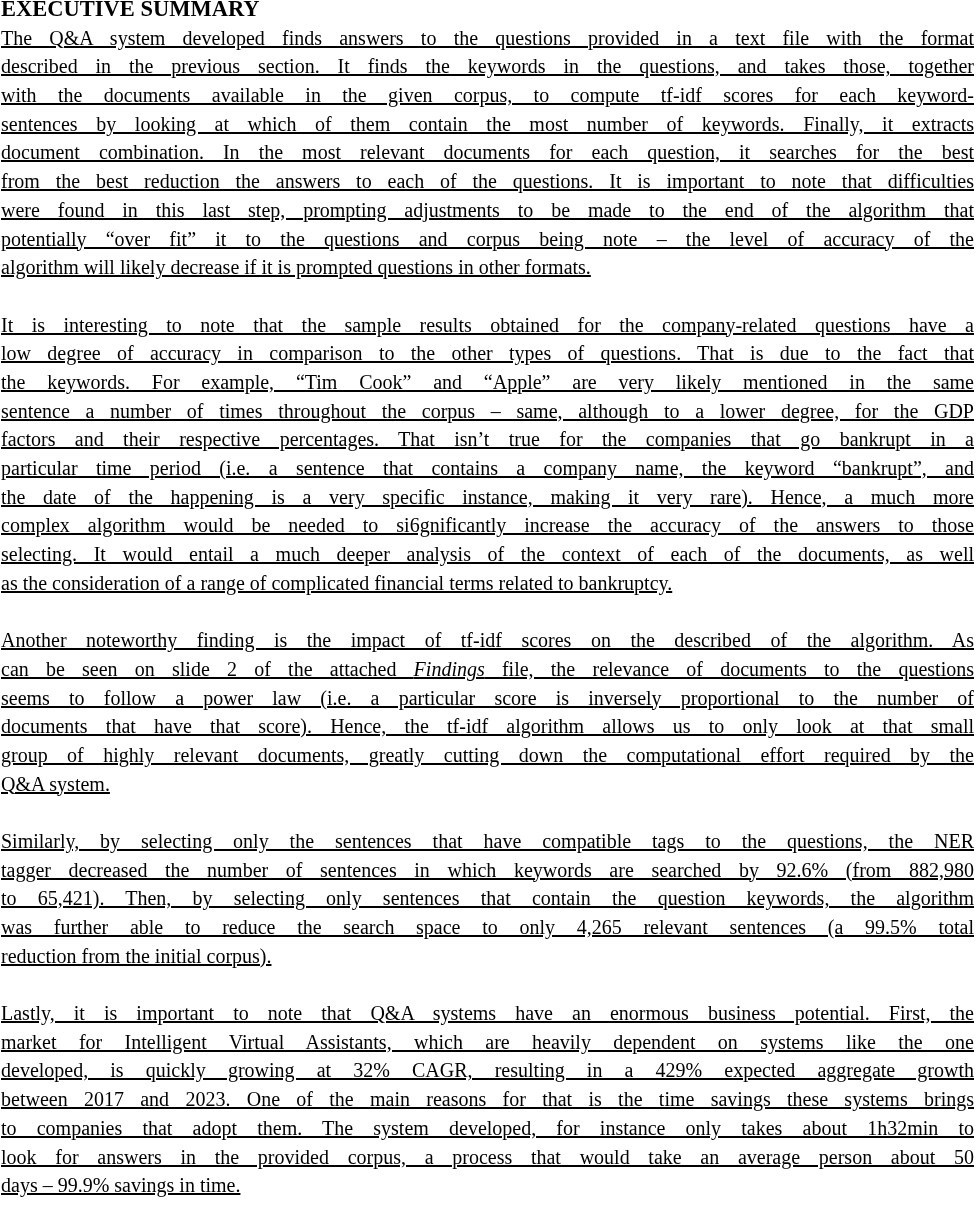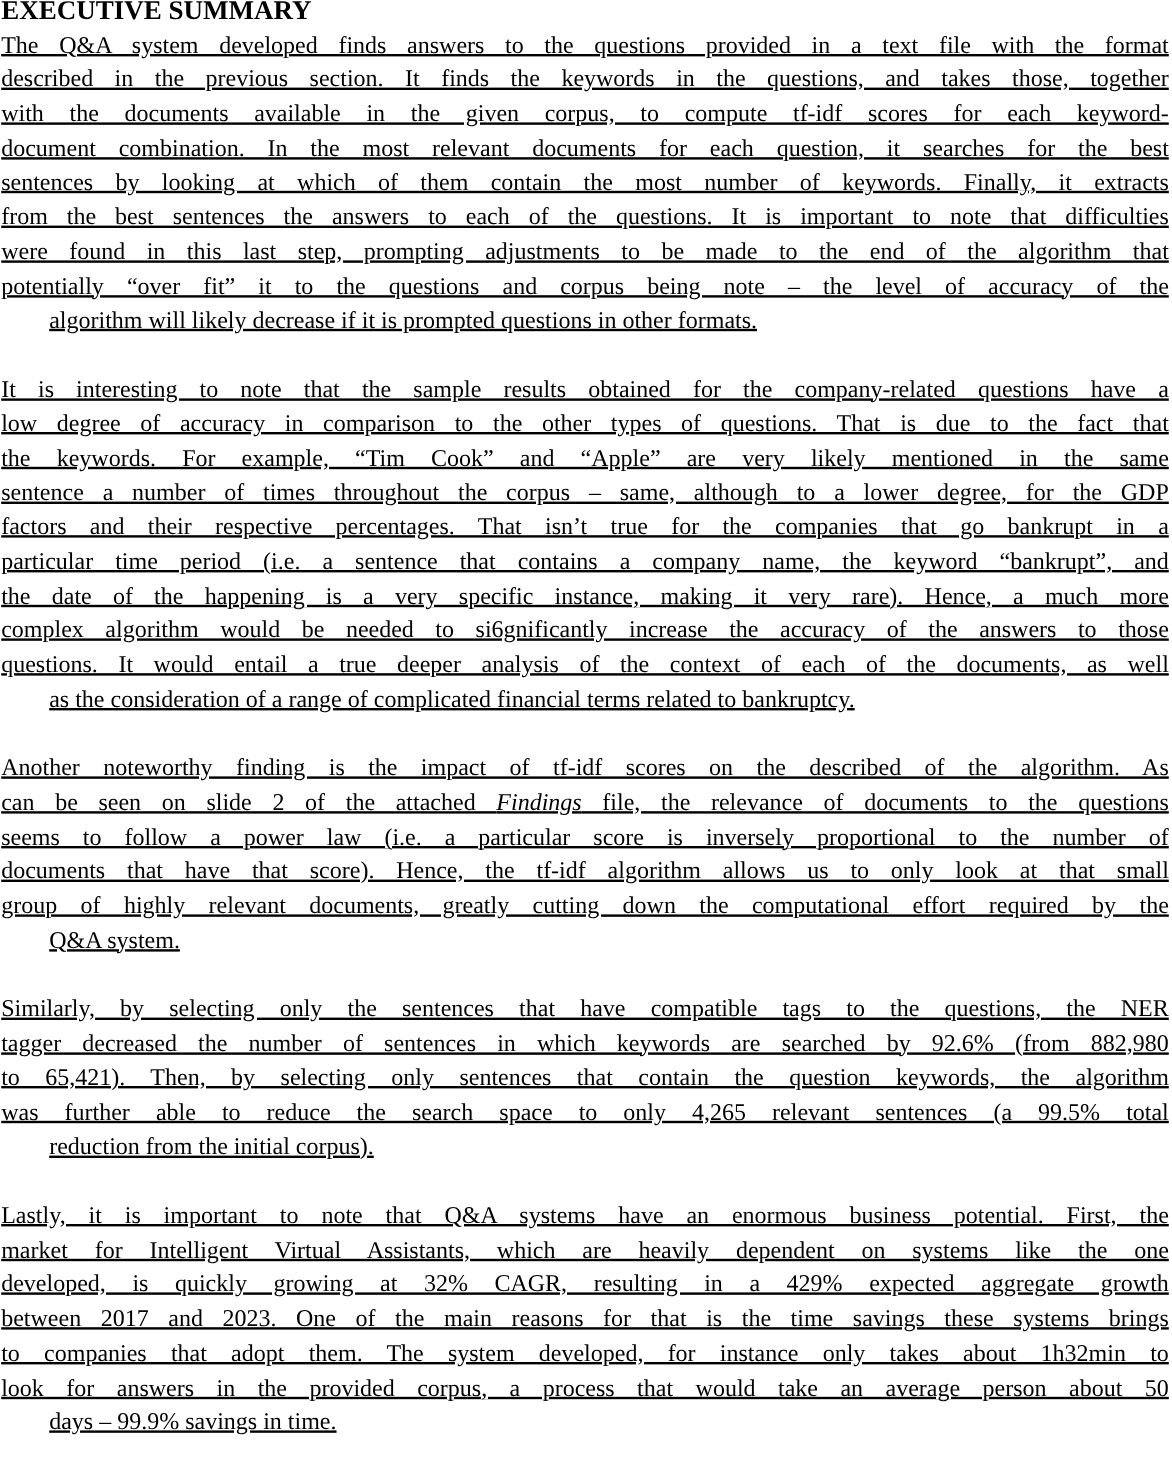--- a/index.html
+++ b/index.html
@@ -39,52 +39,51 @@
     height: 28.7px;
     white-space: nowrap;
     text-align: justify;
     text-align-last: justify;
     overflow: visible;
     text-decoration: underline;
   }
   .line.last {
     text-align: center;
     text-align-last: left;
-    margin-left: 40px;
   }
   .italic { font-style: italic; }
 </style>
 </head>
 <body>
 
 <div class="page">
   <h1 class="heading">EXECUTIVE SUMMARY</h1>
 
   <div class="para">
     <span class="line">The Q&amp;A system developed finds answers to the questions provided in a text file with the format</span>
     <span class="line">described in the previous section. It finds the keywords in the questions, and takes those, together</span>
     <span class="line">with the documents available in the given corpus, to compute tf-idf scores for each keyword-</span>
+    <span class="line">sentences by looking at which of them contain the most number of keywords. Finally, it extracts</span>
     <span class="line">document combination. In the most relevant documents for each question, it searches for the best</span>
-    <span class="line">sentences by looking at which of them contain the most number of keywords. Finally, it extracts</span>
-    <span class="line">from the best sentences the answers to each of the questions. It is important to note that difficulties</span>
+    <span class="line">from the best reduction the answers to each of the questions. It is important to note that difficulties</span>
     <span class="line">were found in this last step, prompting adjustments to be made to the end of the algorithm that</span>
     <span class="line">potentially “over fit” it to the questions and corpus being note – the level of accuracy of the</span>
     <span class="line last">algorithm will likely decrease if it is prompted questions in other formats.</span>
   </div>
 
   <div class="para">
     <span class="line">It is interesting to note that the sample results obtained for the company-related questions have a</span>
     <span class="line">low degree of accuracy in comparison to the other types of questions. That is due to the fact that</span>
     <span class="line">the keywords. For example, “Tim Cook” and “Apple” are very likely mentioned in the same</span>
     <span class="line">sentence a number of times throughout the corpus – same, although to a lower degree, for the GDP</span>
     <span class="line">factors and their respective percentages. That isn’t true for the companies that go bankrupt in a</span>
     <span class="line">particular time period (i.e. a sentence that contains a company name, the keyword “bankrupt”, and</span>
     <span class="line">the date of the happening is a very specific instance, making it very rare). Hence, a much more</span>
     <span class="line">complex algorithm would be needed to si6gnificantly increase the accuracy of the answers to those</span>
-    <span class="line">questions. It would entail a true deeper analysis of the context of each of the documents, as well</span>
+    <span class="line">selecting. It would entail a much deeper analysis of the context of each of the documents, as well</span>
     <span class="line last">as the consideration of a range of complicated financial terms related to bankruptcy.</span>
   </div>
 
   <div class="para">
     <span class="line">Another noteworthy finding is the impact of tf-idf scores on the described of the algorithm. As</span>
     <span class="line"><span>can be seen on slide 2 of the attached </span><span class="italic">Findings</span><span> file, the relevance of documents to the questions</span></span>
     <span class="line">seems to follow a power law (i.e. a particular score is inversely proportional to the number of</span>
     <span class="line">documents that have that score). Hence, the tf-idf algorithm allows us to only look at that small</span>
     <span class="line">group of highly relevant documents, greatly cutting down the computational effort required by the</span>
     <span class="line last">Q&amp;A system.</span>

